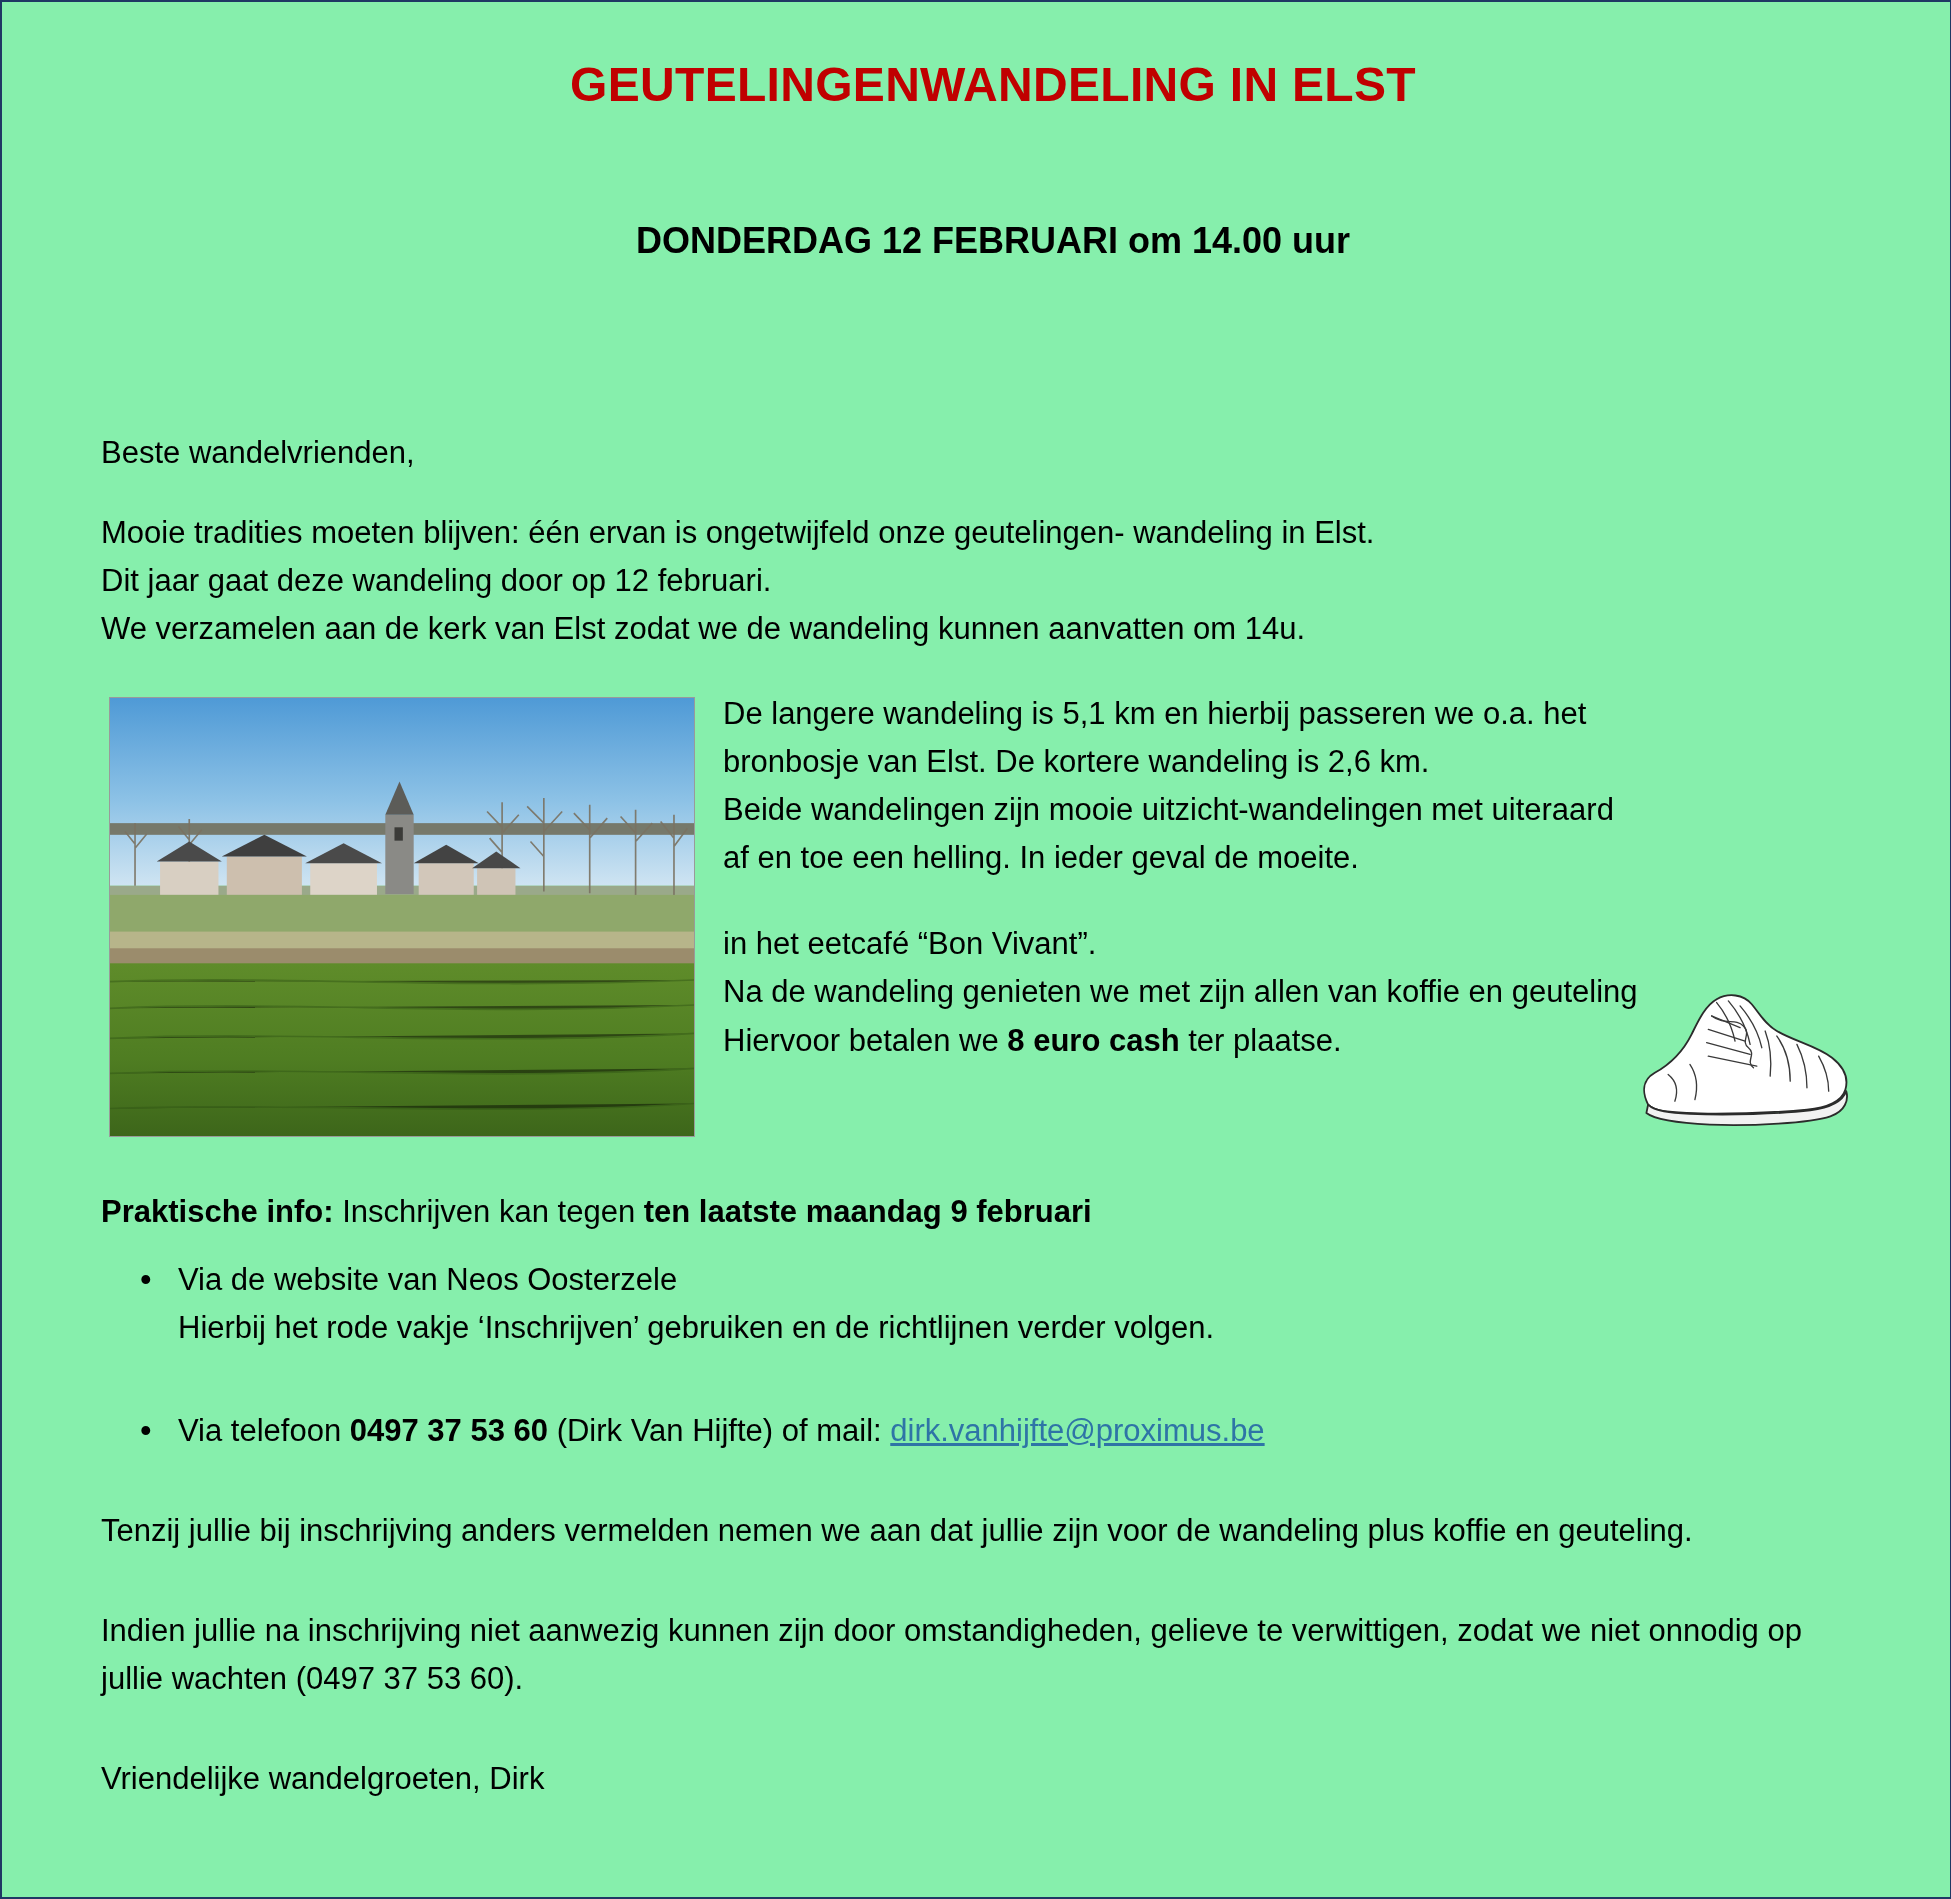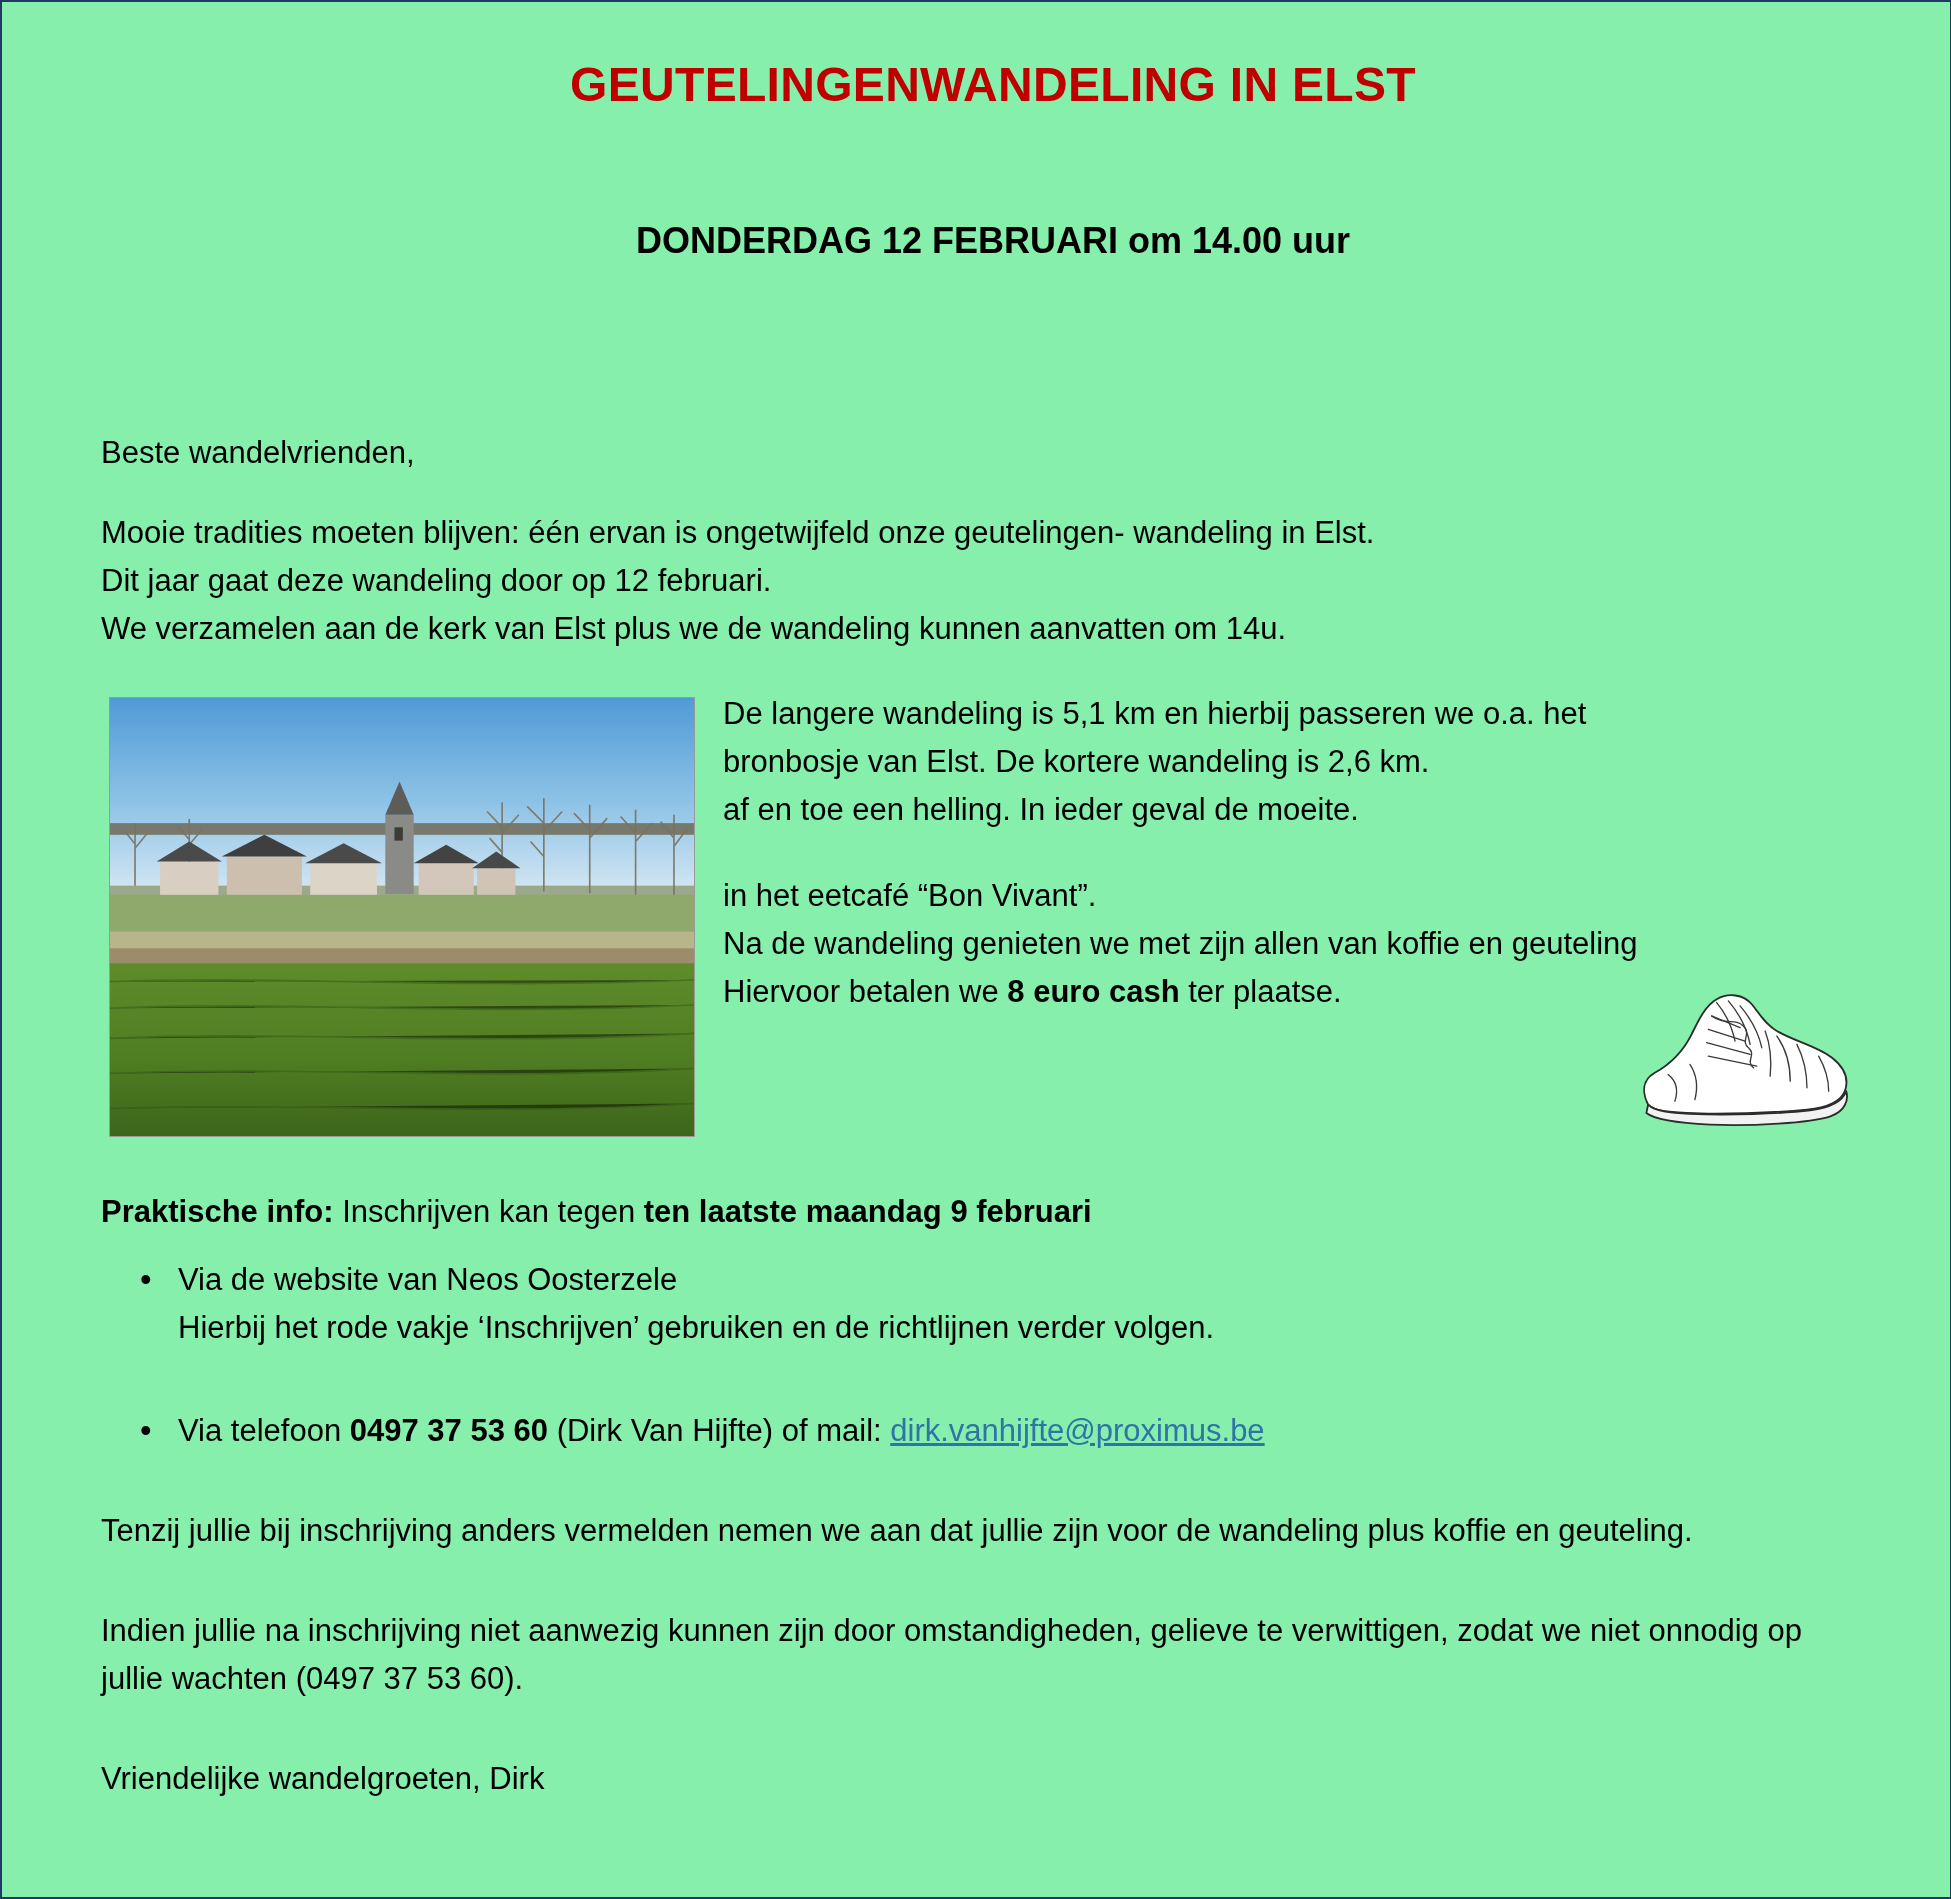--- a/index.html
+++ b/index.html
@@ -161,21 +161,21 @@
 
     <h1 class="doc-title">GEUTELINGENWANDELING IN ELST</h1>
 
     <h2 class="doc-subtitle">DONDERDAG 12 FEBRUARI om 14.00 uur</h2>
 
     <div class="body-text greeting">Beste wandelvrienden,</div>
 
     <div class="body-text intro">
       <span class="line">Mooie tradities moeten blijven:  één ervan is ongetwijfeld onze geutelingen-  wandeling in Elst.</span>
       <span class="line">Dit jaar gaat deze wandeling door op 12 februari.</span>
-      <span class="line">We verzamelen aan de kerk van Elst plus we de wandeling kunnen aanvatten om 14u.</span>
+      <span class="line">We verzamelen aan de kerk van Elst zodat we de wandeling kunnen aanvatten om 14u.</span>
     </div>
 
     <div class="mid">
 
       <div class="photo">
         <svg viewBox="0 0 700 525" preserveAspectRatio="none" aria-hidden="true">
           <defs>
             <linearGradient id="sky" x1="0" y1="0" x2="0" y2="1">
               <stop offset="0%" stop-color="#4f9ad6"></stop>
               <stop offset="55%" stop-color="#8dc2e6"></stop>
@@ -234,20 +234,21 @@
             <path d="M0 408 C 210 398, 440 418, 700 402"></path>
             <path d="M0 450 C 230 440, 450 460, 700 444"></path>
             <path d="M0 492 C 210 484, 460 502, 700 486"></path>
           </g>
         </svg>
       </div>
 
       <div class="mid-text">
         <p>De langere wandeling is 5,1 km en hierbij passeren we o.a. het</p>
         <p>bronbosje van Elst. De kortere wandeling is 2,6 km.</p>
+        <p>Beide wandelingen zijn mooie uitzicht-wandelingen met uiteraard</p>
         <p>af en toe een helling. In ieder geval de moeite.</p>
         <div class="mid-gap"></div>
         <p>in het eetcafé “Bon Vivant”.</p>
         <p>Na de wandeling genieten we met zijn allen van koffie en geuteling</p>
         <p><span>Hiervoor betalen we </span><b>8 euro cash</b><span> ter plaatse.</span></p>
       </div>
     </div>
 
     <div class="shoe">
       <svg viewBox="0 0 305 215" aria-hidden="true">

